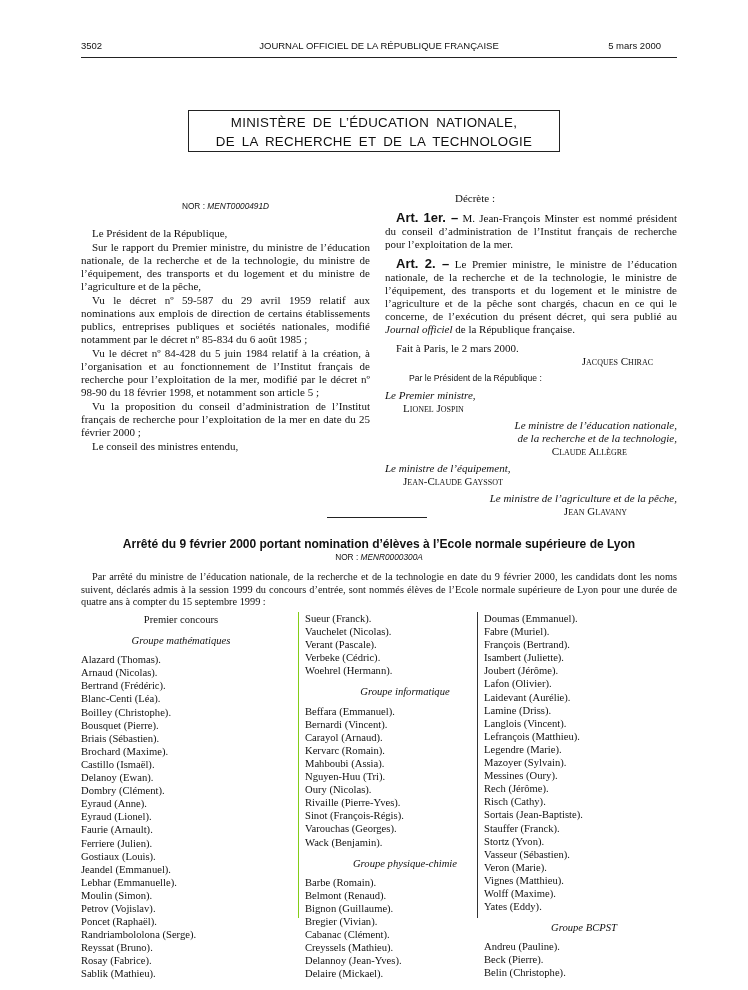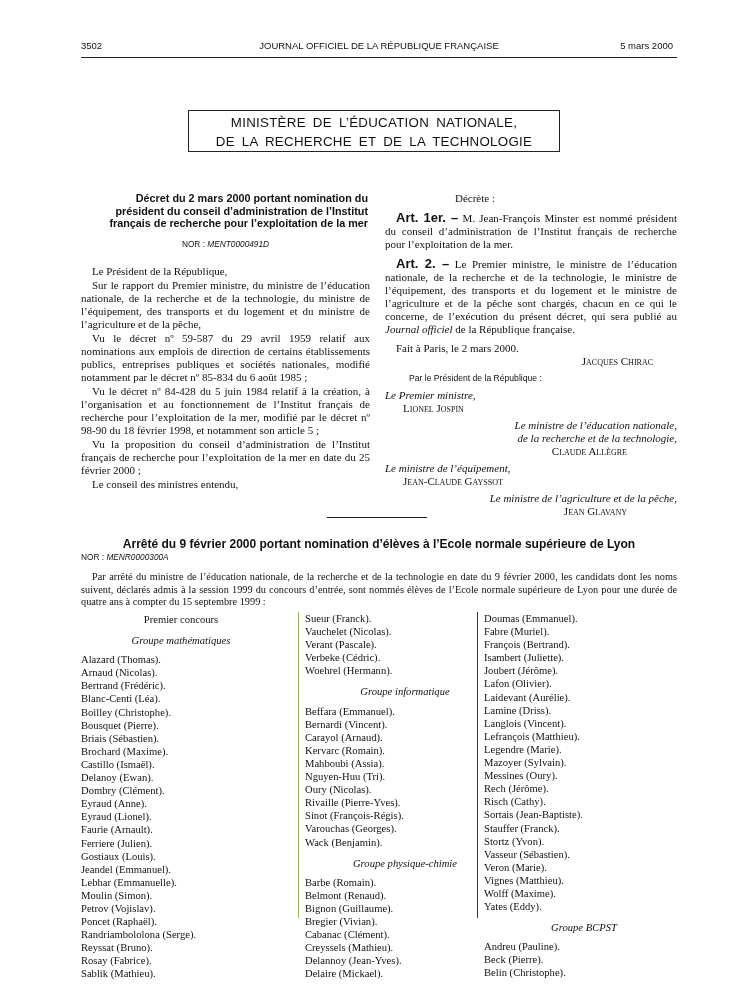--- a/index.html
+++ b/index.html
@@ -1,20 +1,20 @@
 <!DOCTYPE html>
 <html><head>
 <meta charset="utf-8">
 <style>
   html, body { margin: 0; padding: 0; background: #ffffff; }
   body { width: 748px; height: 990px; position: relative; overflow: hidden; color: #111; font-family: "Liberation Serif", serif; }
   .runhead { position: absolute; top: 40px; left: 81px; width: 596px; height: 14px; font-family: "Liberation Sans", sans-serif; font-size: 9.5px; }
   .runhead .pg { position: absolute; left: 0; top: 0; }
   .runhead .jt { position: absolute; left: 0; right: 0; top: 0; text-align: center; }
-  .runhead .dt { position: absolute; right: 4px; top: 0; }
+  .runhead .dt { position: absolute; right: 16px; top: 0; }
   .headrule { position: absolute; top: 57px; left: 81px; width: 596px; height: 0; border-top: 1px solid #222; }
   .ministry { position: absolute; top: 110px; left: 188px; width: 372px; height: 42px; border: 1.3px solid #222; box-sizing: border-box; font-family: "Liberation Sans", sans-serif; font-weight: normal; text-align: center; font-size: 13.3px; line-height: 19px; padding-top: 2px; word-spacing: 3px; letter-spacing: 0.3px; }
 
   .col { position: absolute; font-size: 11px; line-height: 13px; text-align: justify; }
   .colL { left: 81px; top: 192px; width: 289px; }
   .colR { left: 385px; top: 192px; width: 292px; }
   .dtitle { font-family: "Liberation Sans", sans-serif; font-weight: bold; font-size: 10.8px; line-height: 12.5px; text-align: right; margin: 0 2px 0 12px; }
   .nor { font-family: "Liberation Sans", sans-serif; font-size: 8.3px; text-align: center; margin-top: 8px; margin-bottom: 14px; }
   .nor i { font-style: italic; }
   .p { margin: 0 0 1px 0; text-indent: 11px; }
@@ -23,21 +23,21 @@
   .art b { font-family: "Liberation Sans", sans-serif; font-weight: bold; font-size: 13px; }
   .fait { text-indent: 11px; margin-top: 4px; }
   .sig { font-variant: small-caps; }
   .r { text-align: right; }
   .par { font-family: "Liberation Sans", sans-serif; font-size: 8.6px; margin: 4px 0 3px 24px; text-align: left; }
   .it { font-style: italic; }
   .blk { text-align: left; }
 
   .sep { position: absolute; top: 517px; left: 327px; width: 100px; border-top: 1px solid #222; }
   .atitle { position: absolute; top: 537px; left: 81px; width: 596px; text-align: center; font-family: "Liberation Sans", sans-serif; font-weight: bold; font-size: 12px; }
-  .anor { position: absolute; top: 552px; left: 81px; width: 596px; text-align: left; font-family: "Liberation Sans", sans-serif; font-size: 8.3px; }
+  .anor { position: absolute; top: 552px; left: 81px; width: 596px; text-align: center; font-family: "Liberation Sans", sans-serif; font-size: 8.3px; }
   .aintro { position: absolute; top: 571px; left: 81px; width: 596px; font-size: 10.3px; line-height: 12.5px; text-align: justify; text-indent: 11px; }
 
   .lcol { position: absolute; top: 613px; font-size: 10.6px; line-height: 13.1px; }
   .lc1 { left: 81px; width: 200px; }
   .lc2 { left: 298px; width: 200px; border-left: 1px solid #84cc16; padding-left: 6px; height: 306px; top: 612px; }
   .lc3 { left: 477px; width: 200px; border-left: 1px solid #333; padding-left: 6px; height: 306px; top: 612px; }
   .lcol .ghead { text-align: center; font-style: italic; margin: 8px 0 6px 0; }
   .lcol .ghead.first { margin-top: 0; }
   .lcol .conc { text-align: center; margin-bottom: 8px; }
   .lcol .name { white-space: nowrap; }
@@ -51,21 +51,20 @@
   <span class="dt">5 mars 2000</span>
 </div>
 <div class="headrule"></div>
 
 <div class="ministry">
   <div>MINISTÈRE DE L’ÉDUCATION NATIONALE,</div>
   <div>DE LA RECHERCHE ET DE LA TECHNOLOGIE</div>
 </div>
 
 <div class="col colL">
-  <div class="dtitle">Décret du 2 mars 2000 portant nomination du président du conseil d’administration de l’Institut français de recherche pour l’exploitation de la mer</div>
   <div class="nor">
     <span>NOR :</span>
     <i>MENT0000491D</i>
   </div>
   <div id="decree-paras">
       <div class="p">Le Président de la République,</div>
       <div class="p">Sur le rapport du Premier ministre, du ministre de l’éducation nationale, de la recherche et de la technologie, du ministre de l’équipement, des transports et du logement et du ministre de l’agriculture et de la pêche,</div>
       <div class="p">Vu le décret nº 59-587 du 29 avril 1959 relatif aux nominations aux emplois de direction de certains établissements publics, entreprises publiques et sociétés nationales, modifié notamment par le décret nº 85-834 du 6 août 1985 ;</div>
       <div class="p">Vu le décret nº 84-428 du 5 juin 1984 relatif à la création, à l’organisation et au fonctionnement de l’Institut français de recherche pour l’exploitation de la mer, modifié par le décret nº 98-90 du 18 février 1998, et notamment son article 5 ;</div>
       <div class="p">Vu la proposition du conseil d’administration de l’Institut français de recherche pour l’exploitation de la mer en date du 25 février 2000 ;</div>

